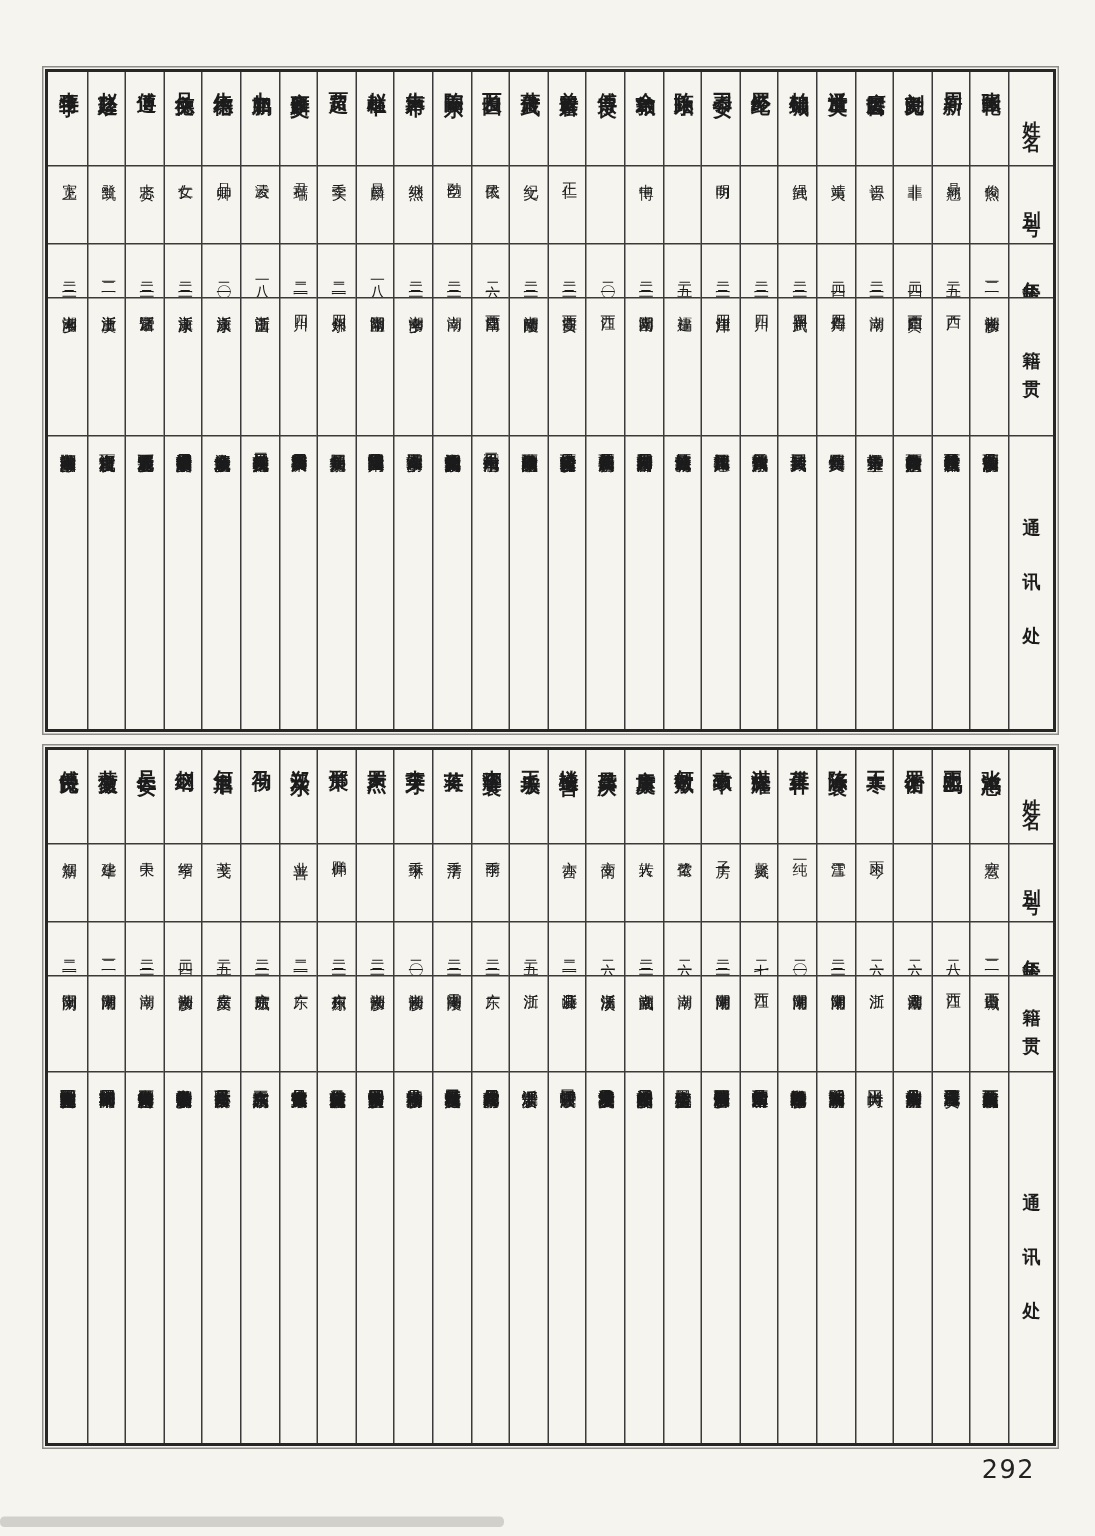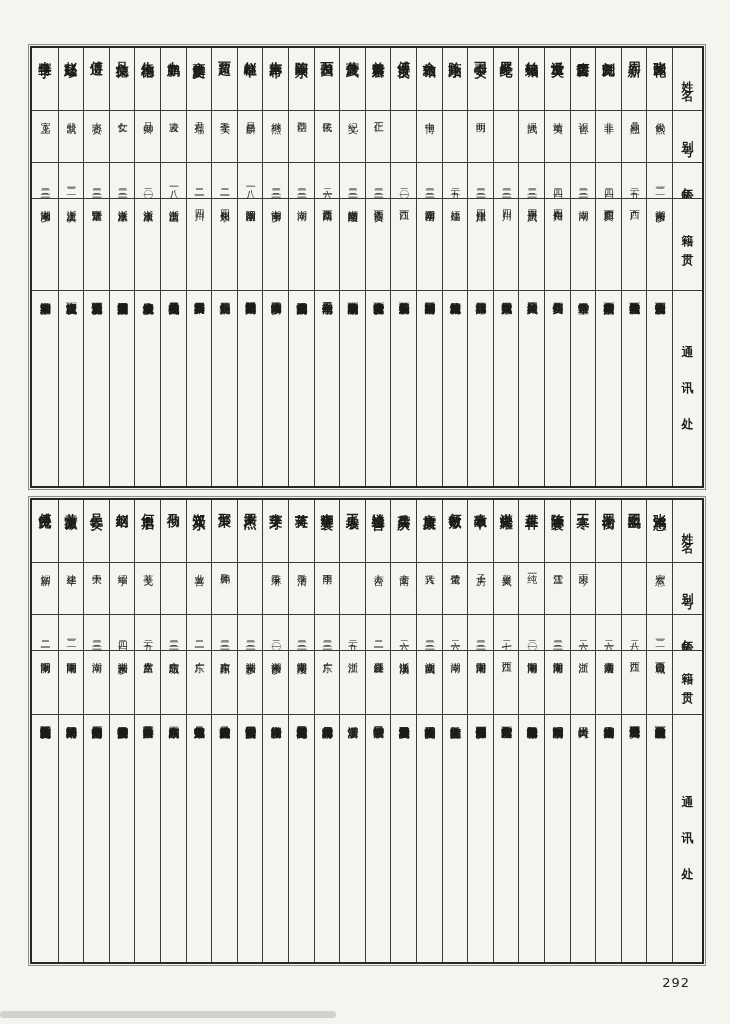--- a/index.html
+++ b/index.html
@@ -51,21 +51,21 @@
   .r2.cell{ align-items:center; }
   .hdr.cell{ align-items:center; padding-top:0; }
   .hdr span{ font-weight:700; font-size:12px; }
   .hdr.r0 span{ letter-spacing:.7em; }
   .hdr.r1 span{ letter-spacing:.5em; }
   .hdr.r2 span{ letter-spacing:.3em; }
   .hdr.r3 span{ letter-spacing:1.6em; }
   .hdr.r4 span{ letter-spacing:3em; }
   .page-number{
     position:absolute; right:40px; bottom:34px;
-    font-size:13px; letter-spacing:1px; color:#222;
+    font-size:17px; letter-spacing:1px; color:#222;
   }
 </style>
 </head>
 <body>
 
 <div class="sheet">
   <div class="grid" style="grid-template-rows: 62px 52px 36px 92px 196px;">
       <div class="cell r0">
         <span>李特孚</span>
       </div>

